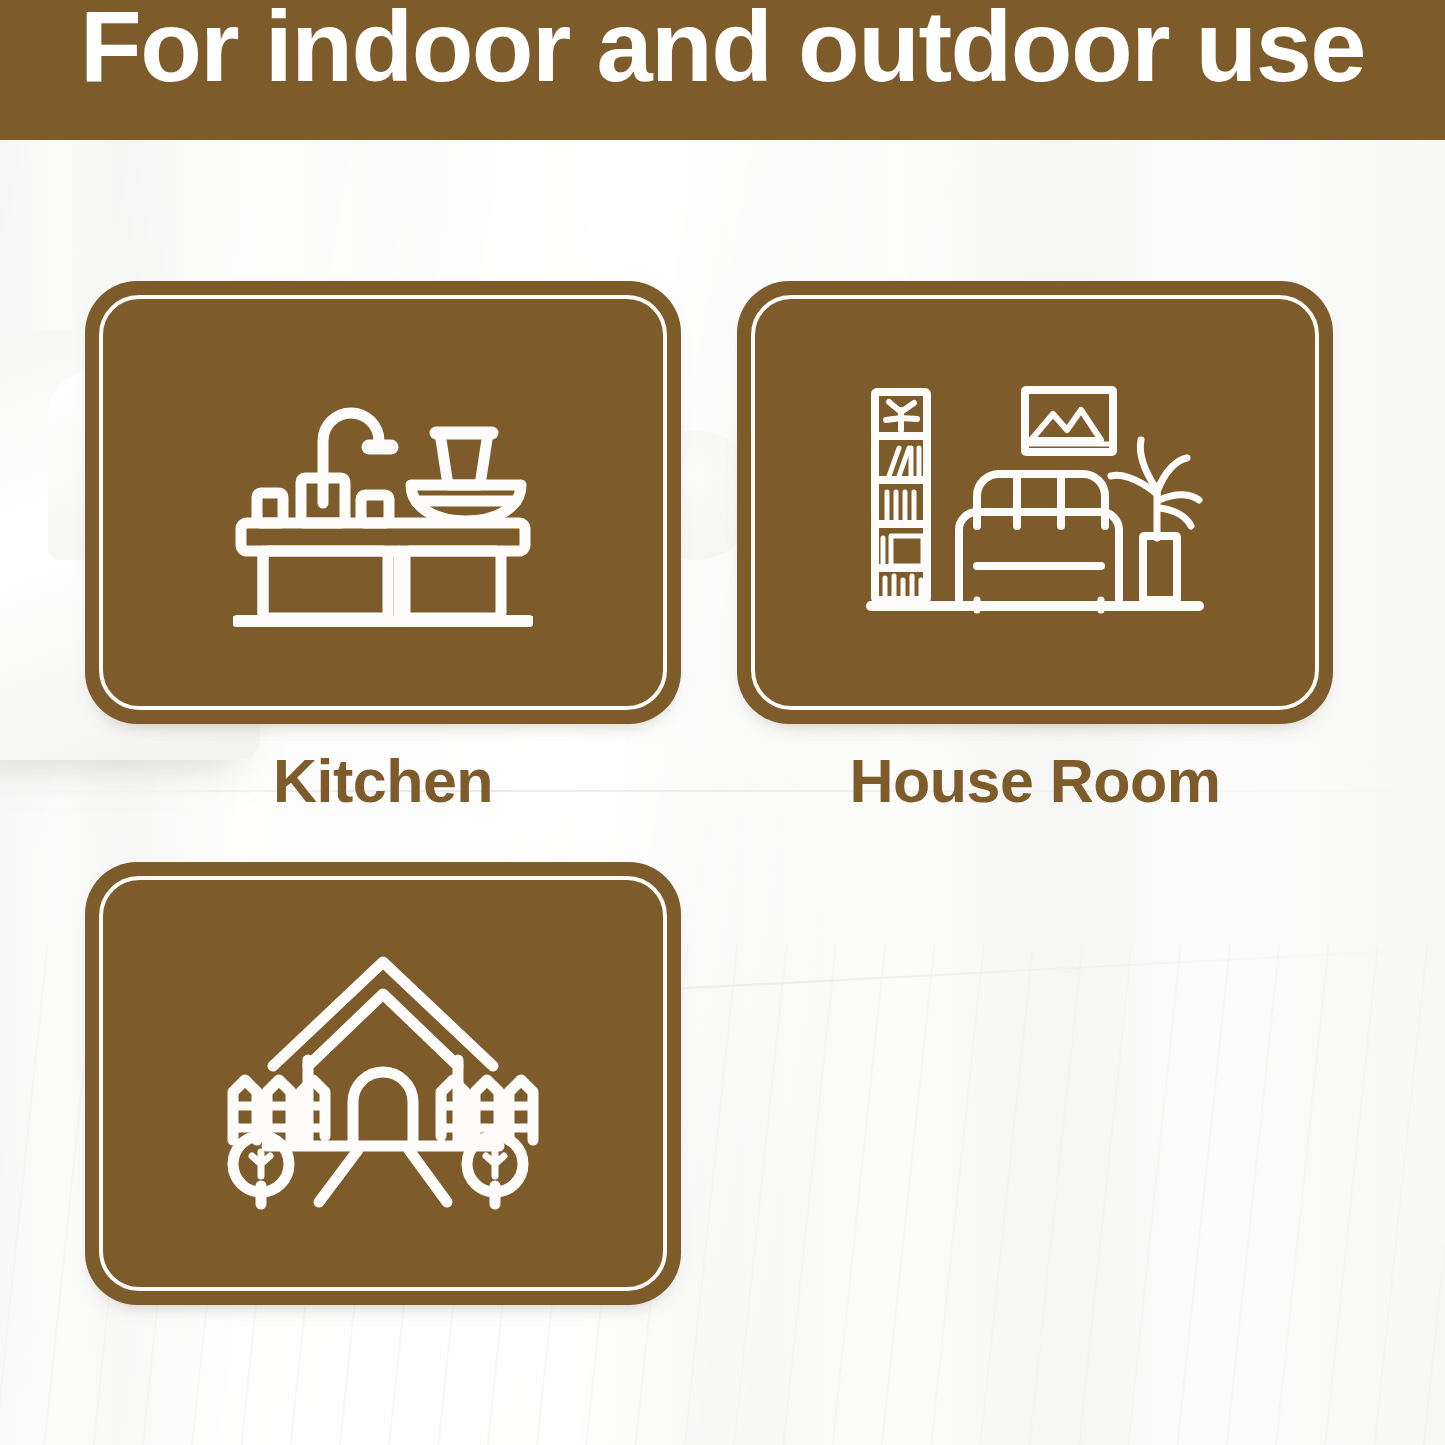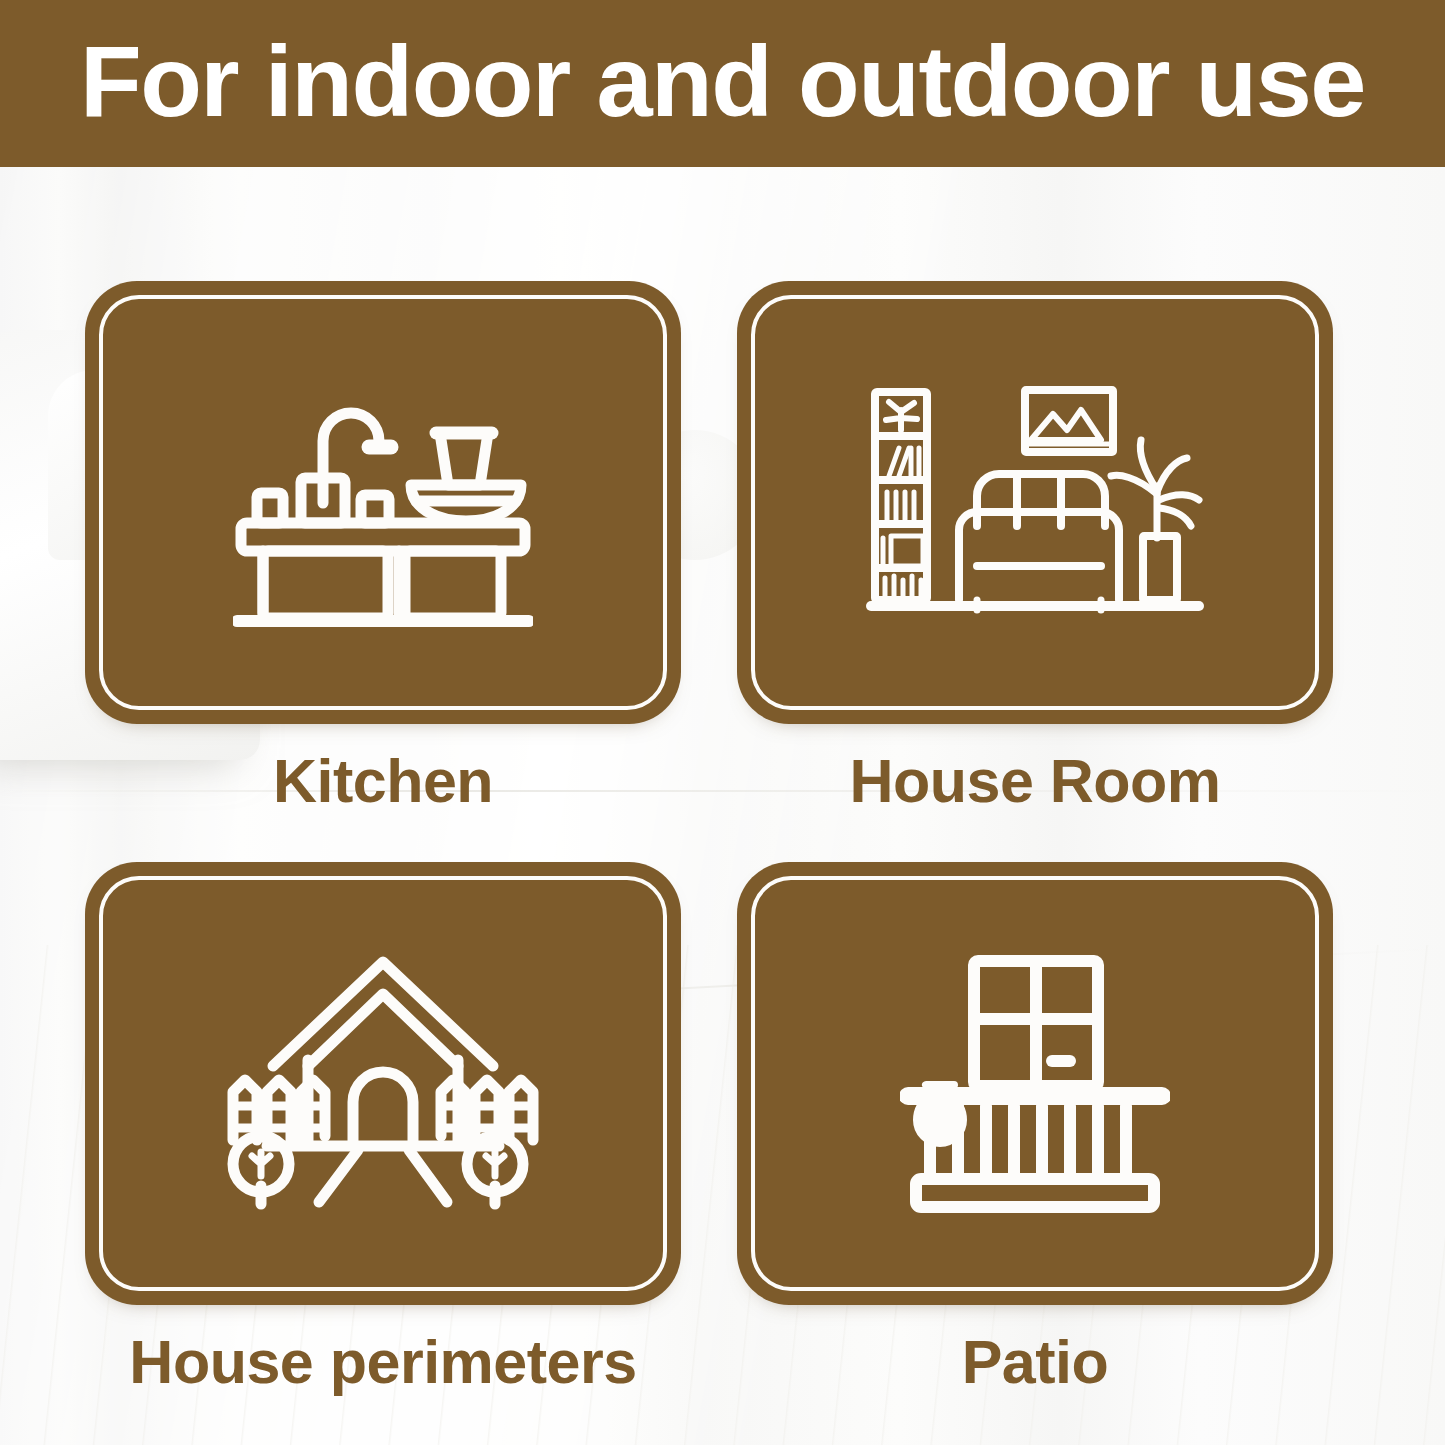--- a/index.html
+++ b/index.html
@@ -115,24 +115,23 @@
       rgba(240,239,235,0.55) 47px,
       rgba(255,255,255,0) 49px);
   }
 
   
   .header {
     position: absolute;
     left: 0;
     top: 0;
     width: 1445px;
-    height: 167px;
+    height: 140px;
     background: #7d5b2b;
     display: flex;
-    align-items: center;
     justify-content: center;
     z-index: 5;
   }
   .header-title {
     color: #ffffff;
     font-family: "Liberation Sans", sans-serif;
     font-size: 101px;
     font-weight: bold;
     letter-spacing: -1.5px;
     line-height: 1;
@@ -335,42 +334,17 @@
             <circle cx="38" cy="210" r="28"></circle>
             <path d="M38 232 V250" stroke-width="11"></path>
             <path d="M38 222 V198 M38 210 l-9 -8 M38 210 l9 -8" stroke-width="7"></path>
 
             <circle cx="272" cy="210" r="28"></circle>
             <path d="M272 232 V250" stroke-width="11"></path>
             <path d="M272 222 V198 M272 210 l-9 -8 M272 210 l9 -8" stroke-width="7"></path>
           </svg>
         </div>
       </div>
-      <div class="card-label">House perimeters</div>
     </div>
 
-    <div class="cell c-3">
-      <div class="card">
-        <div class="card-inner-rule"></div>
-        <div class="card-icon">
-          <svg width="270" height="265" viewBox="0 0 270 265" fill="none" stroke="#fdfcfa" stroke-width="12" stroke-linecap="round" stroke-linejoin="round">
-
-            <rect x="74" y="10" width="124" height="125" rx="4"></rect>
-            <path d="M136 10 V135"></path>
-            <path d="M74 68 H198"></path>
-
-            <path d="M152 110 h18" stroke-width="12"></path>
-
-            <path d="M26 134 h28 l-5 10 c10 7 14 16 14 25 a23 23 0 0 1 -46 0 c0 -9 4 -18 14 -25 z" fill="#fdfcfa" stroke-width="8"></path>
-
-            <path d="M8 145 H262" stroke-width="18"></path>
-
-            <path d="M30 155 V228 M58 155 V228 M86 155 V228 M114 155 V228 M142 155 V228 M170 155 V228 M198 155 V228 M226 155 V228" stroke-width="12"></path>
-
-            <rect x="16" y="228" width="238" height="28" rx="5"></rect>
-          </svg>
-        </div>
-      </div>
-      <div class="card-label">Patio</div>
-    </div>
 
   </div>
 </div>
 
 </body></html>

